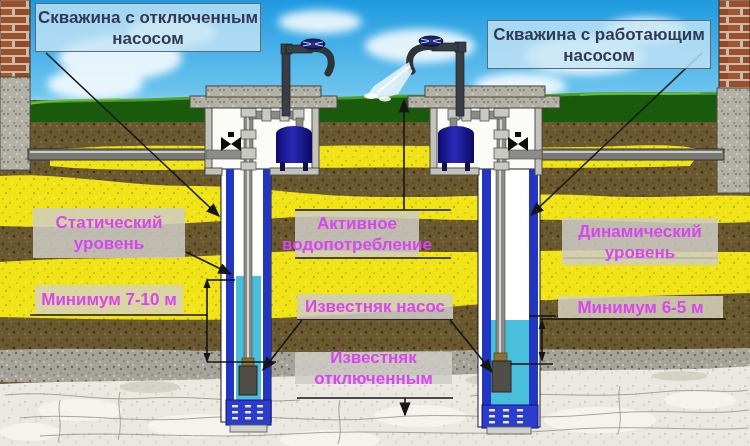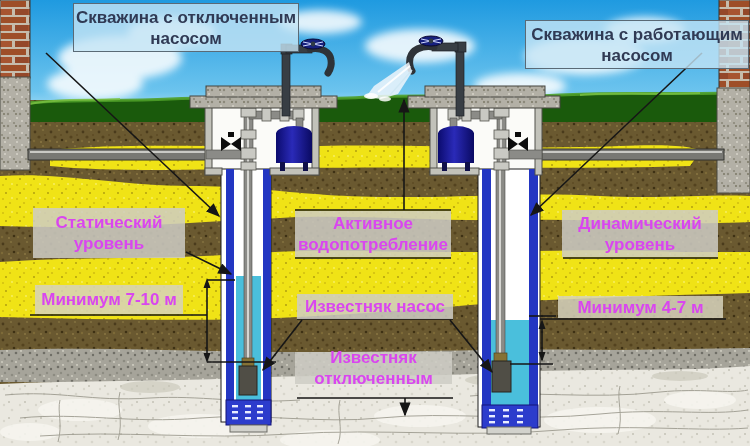--- a/index.html
+++ b/index.html
@@ -1,21 +1,21 @@
 <!DOCTYPE html>
 <html><head>
 <meta charset="utf-8">
 <style>
   html,body{margin:0;padding:0;background:#222;}
   .stage{position:relative;width:750px;height:446px;overflow:hidden;font-family:"Liberation Sans","DejaVu Sans",sans-serif;}
   .stage svg{position:absolute;left:0;top:0;}
   .lbl{position:absolute;display:flex;flex-direction:column;justify-content:center;align-items:center;
        text-align:center;font-weight:bold;font-size:17px;line-height:21px;color:#d946ef;
        box-sizing:border-box;white-space:nowrap;}
-  .lbl.blue{background:rgba(198,229,245,0.80);border:1px solid #5a6a76;color:#303a54;margin-left:38px;}
+  .lbl.blue{background:rgba(198,229,245,0.80);border:1px solid #5a6a76;color:#303a54;}
   .lbl.gray{background:rgba(206,205,196,0.85);}
   .lbl.sand{background:rgba(214,210,188,0.85);}
 </style>
 </head>
 <body>
 
 <div class="stage">
 
 <svg width="750" height="446" viewBox="0 0 750 446">
   <defs>
@@ -367,36 +367,36 @@
 <div class="lbl blue" style="left:487px;top:20px;width:224px;height:49px">
   <span>Скважина с работающим</span>
   <span>насосом</span>
 </div>
 
 <div class="lbl gray" style="left:33px;top:208px;width:152px;height:50px">
   <span>Статический</span>
   <span>уровень</span>
 </div>
 
-<div class="lbl gray" style="left:562px;top:210px;width:156px;height:47px">
+<div class="lbl gray" style="left:562px;top:218px;width:156px;height:47px">
   <span>Динамический</span>
   <span>уровень</span>
 </div>
 
-<div class="lbl gray" style="left:295px;top:211px;width:156px;height:46px">
+<div class="lbl gray" style="left:295px;top:211px;width:124px;height:46px">
   <span>Активное</span>
   <span>водопотребление</span>
 </div>
 
 <div class="lbl sand" style="left:35px;top:285px;width:148px;height:29px">
   <span>Минимум 7-10 м</span>
 </div>
 
 <div class="lbl sand" style="left:558px;top:296px;width:165px;height:22px">
-  <span>Минимум 4-7 м</span>
+  <span>Минимум 6-5 м</span>
 </div>
 
 <div class="lbl gray" style="left:297px;top:294px;width:156px;height:25px">
   <span>Известняк насос</span>
 </div>
 
 <div class="lbl gray" style="left:295px;top:352px;width:157px;height:32px">
   <span>Известняк</span>
   <span>отключенным</span>
 </div>

